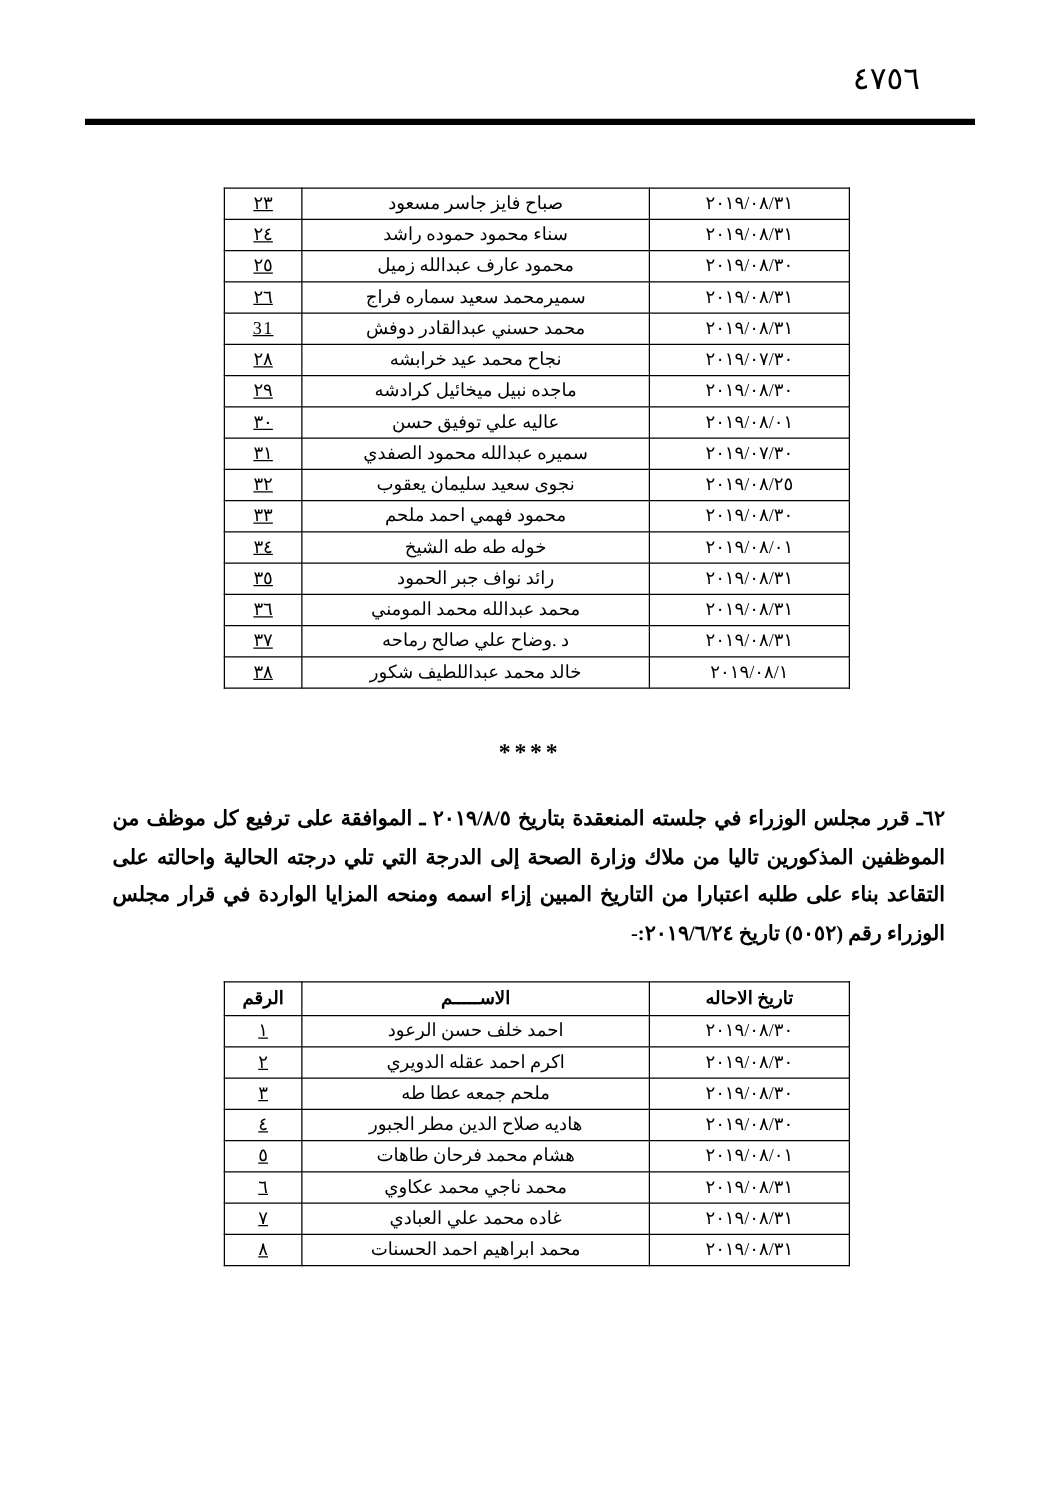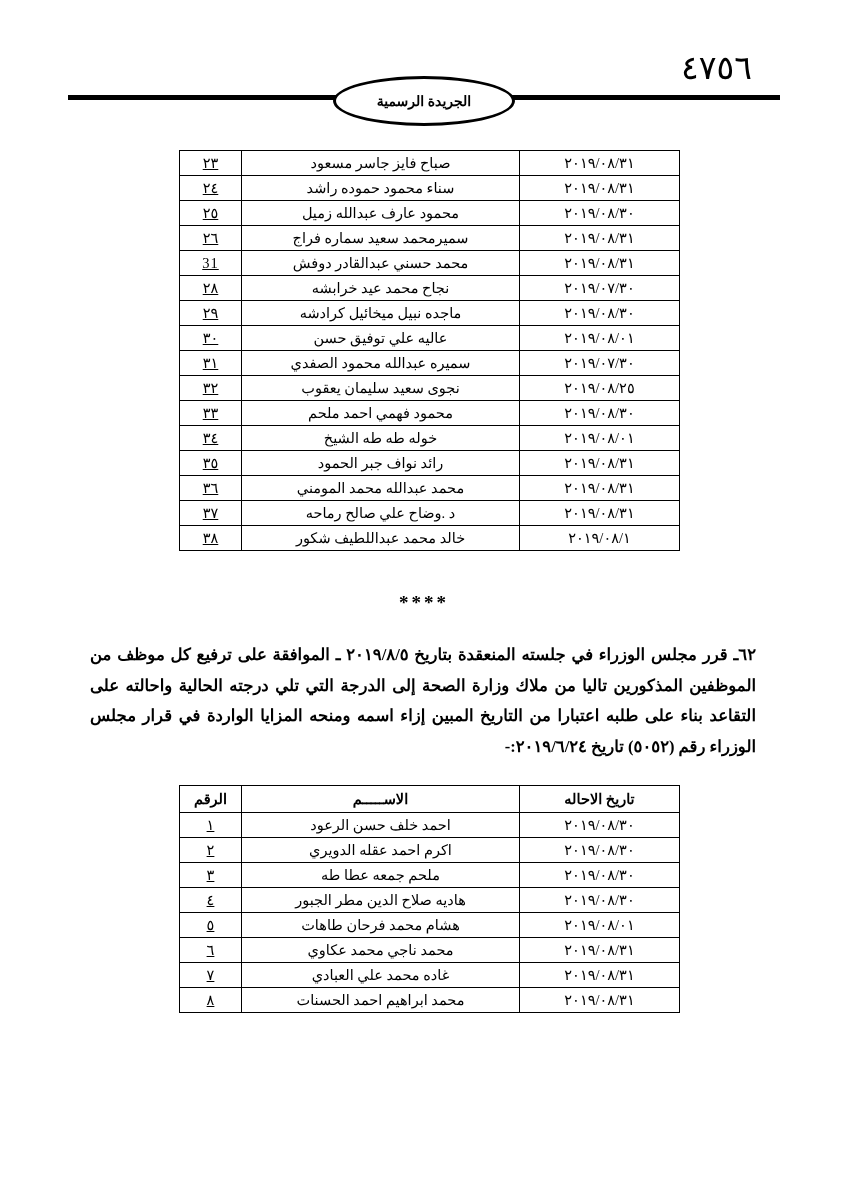--- a/index.html
+++ b/index.html
@@ -40,22 +40,22 @@
     user-select: none;
     line-height: 1;
   }
   .watermark .g { color: #cdd8e5; }
   .watermark .green { color: #bcd9b9; }
 
   
   .page-number {
     position: absolute;
     top: 48px;
-    right: 96px;
-    font-size: 33px;
+    right: 112px;
+    font-size: 25px;
     letter-spacing: 2px;
     font-family: "Liberation Serif", serif;
     z-index: 3;
   }
   .header-rule {
     position: absolute;
     top: 95px;
     left: 68px;
     right: 68px;
     height: 5px;
@@ -151,23 +151,20 @@
   .decision p { margin: 0; }
 </style>
 </head>
 <body>
 
 <div class="page">
 
 
   <div class="page-number">٤٧٥٦</div>
   <div class="header-rule"></div>
-  <div class="header-oval">
-    <span>الجريدة الرسمية</span>
-  </div>
 
   <div class="tbl-wrap" id="table-employees-1">
     <table class="doc">
       <colgroup>
         <col class="col-date">
           <col class="col-name">
           <col class="col-num">
       </colgroup>
       <tbody id="tbody-1">
           <tr>

